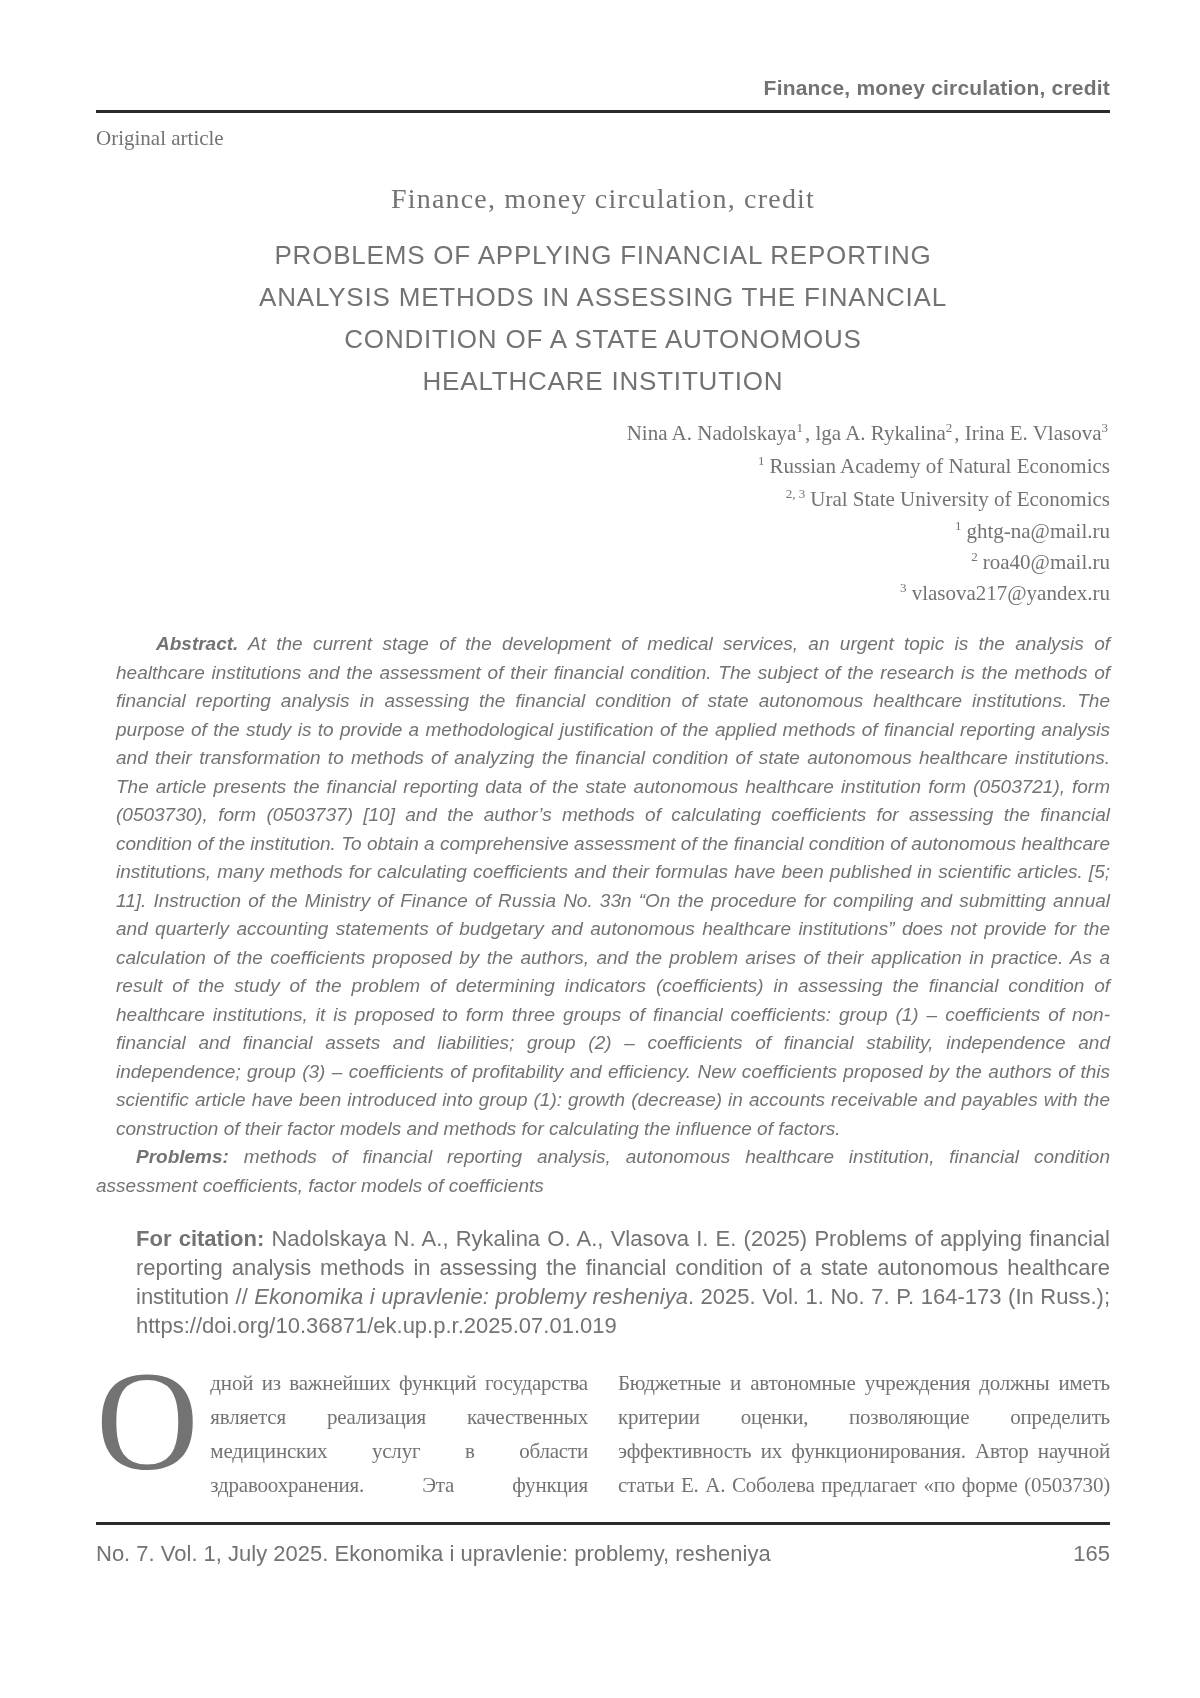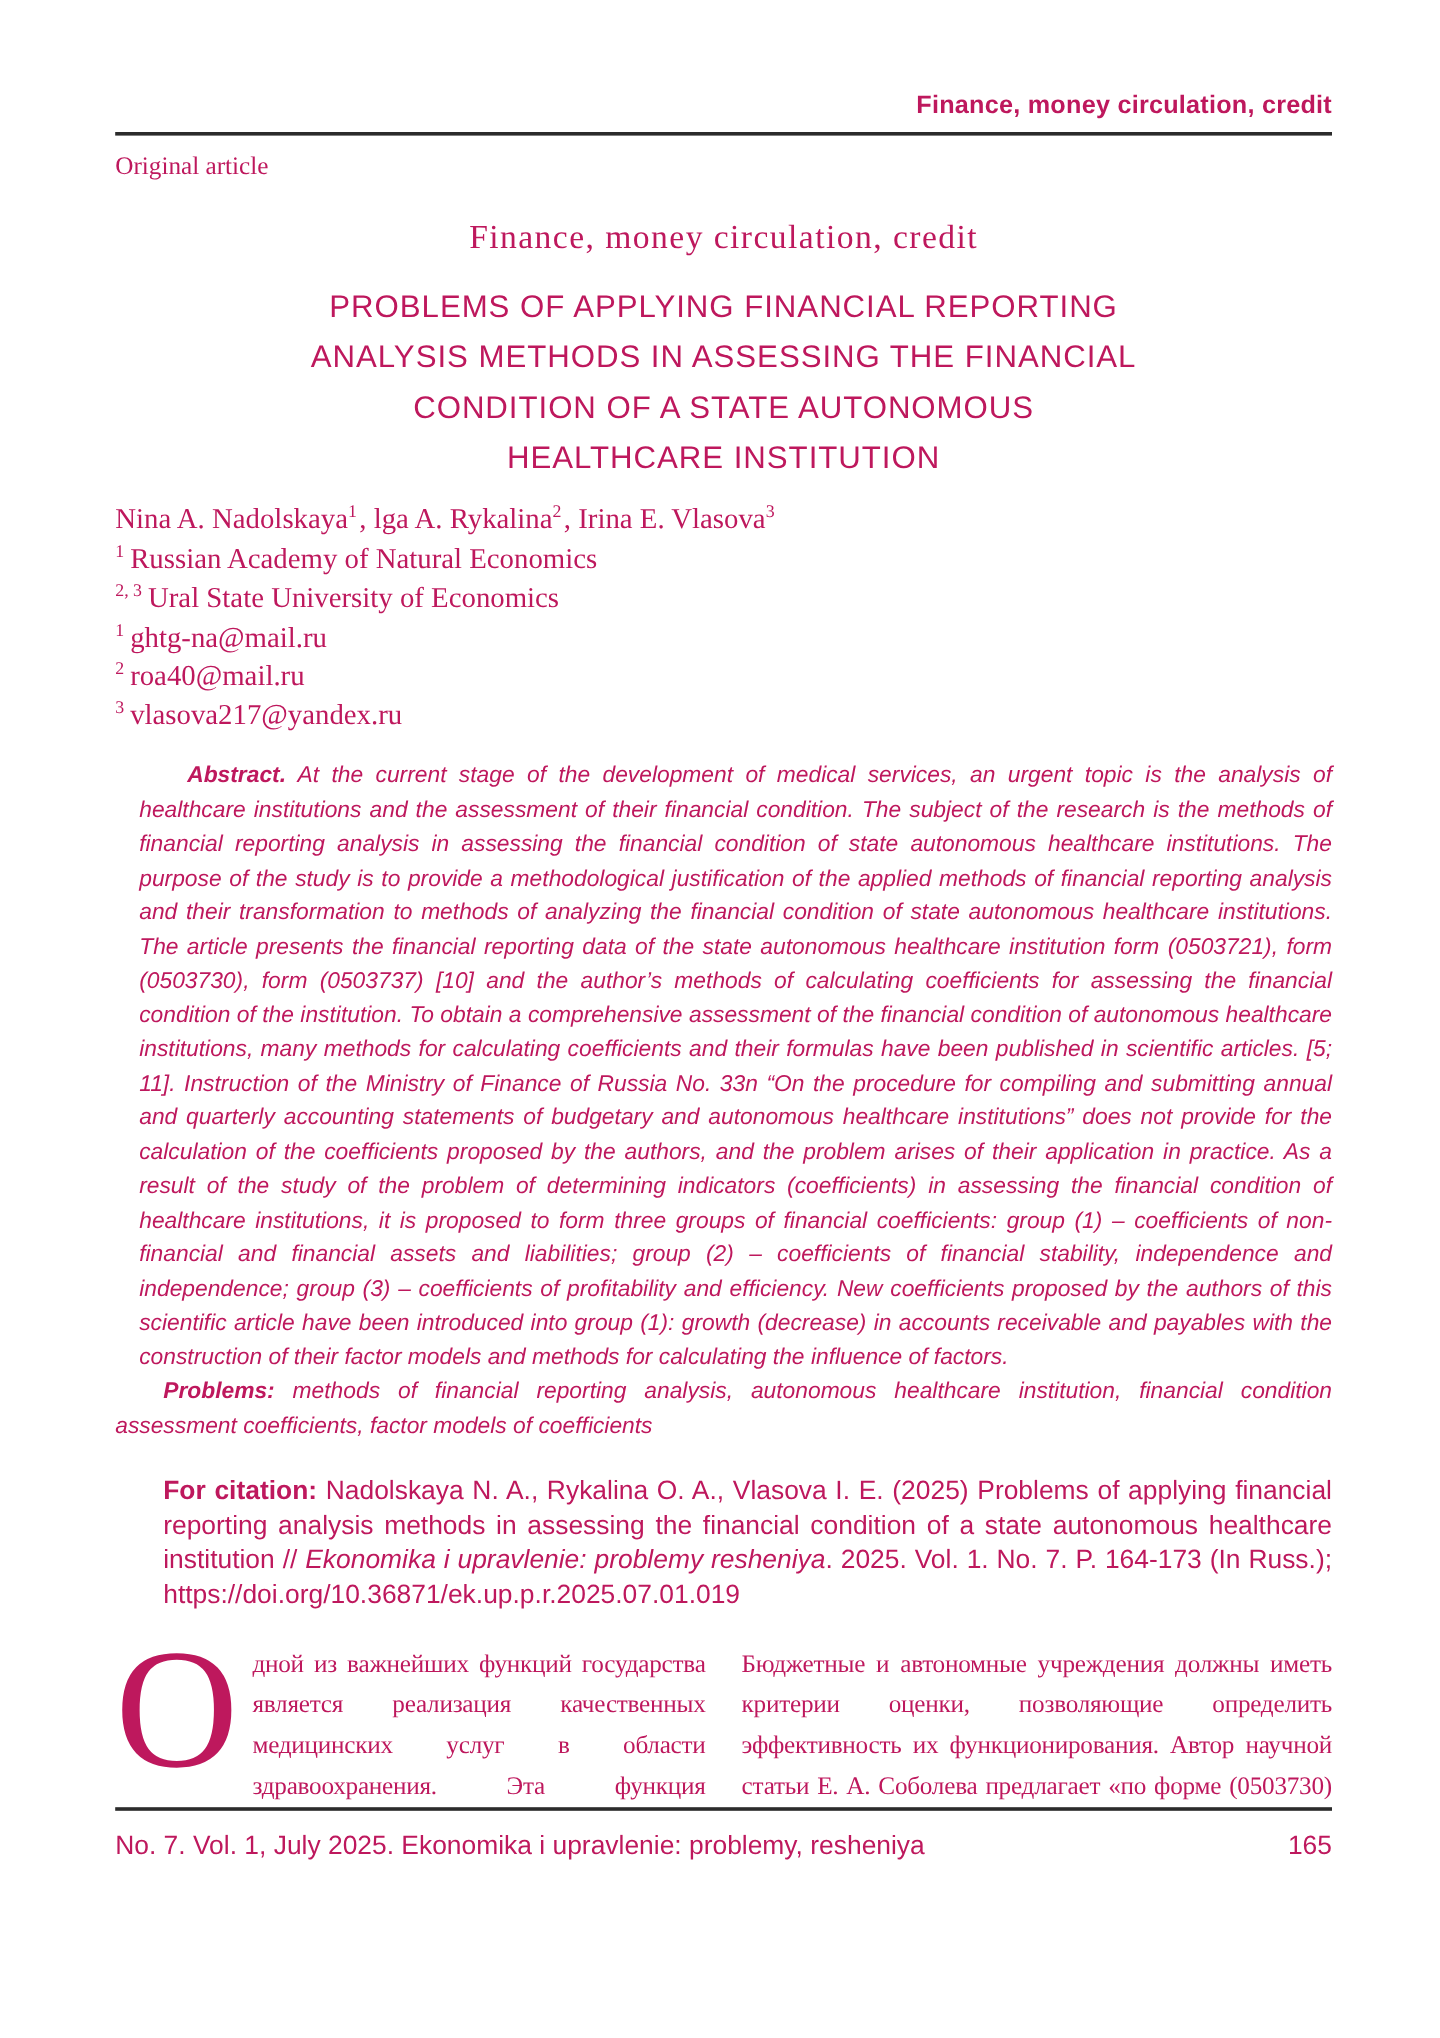--- a/index.html
+++ b/index.html
@@ -2,21 +2,21 @@
 <html lang="en"><head>
 <meta charset="utf-8">
 <style>
   html,body{margin:0;padding:0;background:#ffffff;}
   .page{
     position:relative;
     width:1200px;height:1607px;
     background:#ffffff;
     box-sizing:border-box;
     padding:76px 90px 0 96px;
-    color:#be185d;
+    color:#737373;
     display:flex;flex-direction:column;
     overflow:hidden;
   }
   
   .running-head{
     font-family:"Liberation Sans",sans-serif;
     font-weight:bold;font-size:21px;line-height:24px;
     text-align:right;letter-spacing:.2px;
   }
   .head-rule{border:none;border-top:3px solid #2b2b2b;margin:10px 0 0;}
@@ -33,21 +33,21 @@
   .main-title{
     font-family:Liberation Sans, sans-serif;
     font-weight:normal;font-size:26px;line-height:42px;
     text-align:center;letter-spacing:.8px;
     margin:18px 0 0;
   }
   .main-title .tline{display:block;}
   
   .authors,.affil,.email-line{
     font-family:"Liberation Serif",serif;
-    font-size:24px;line-height:27px;text-align:left;
+    font-size:21px;line-height:27px;text-align:right;
   }
   .authors{margin-top:12px;}
   sup{font-size:.62em;}
   .affil sup,.email-line sup,.authors sup{margin-right:2px;}
   .affil sup,.email-line sup{margin-right:5px;}
   .email-line{line-height:26px;}
   
   .abstract,.keywords{
     font-family:"Liberation Sans",sans-serif;
     font-style:italic;font-size:19px;line-height:28.5px;
@@ -74,21 +74,21 @@
   }
   .col{flex:1 1 0;min-width:0;}
   .dropcap{
     float:left;
     font-family:"Liberation Serif",serif;
     font-size:142px;line-height:98px;
     padding:6px 12px 0 0;
   }
   
   .footer{
-    position:absolute;left:96px;right:90px;bottom:56px;
+    position:absolute;left:96px;right:90px;bottom:40px;
     font-family:"Liberation Sans",sans-serif;font-size:22px;text-align:center;
   }
   .foot-rule{border:none;border-top:3px solid #2b2b2b;margin:0 0 16px;}
   .foot-row{display:flex;justify-content:space-between;align-items:baseline;line-height:26px;}
 </style>
 </head>
 <body>
 
 <div class="page">
 

